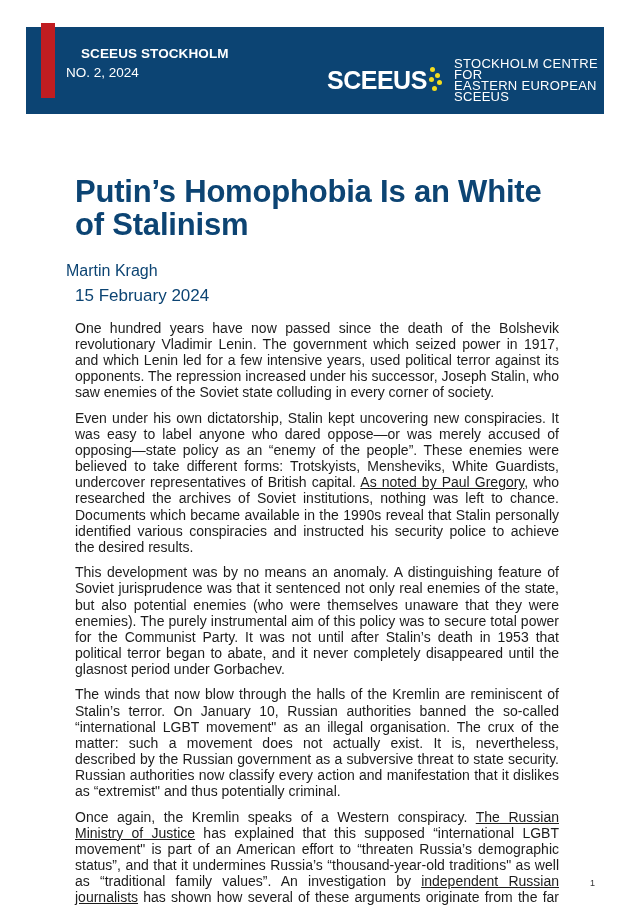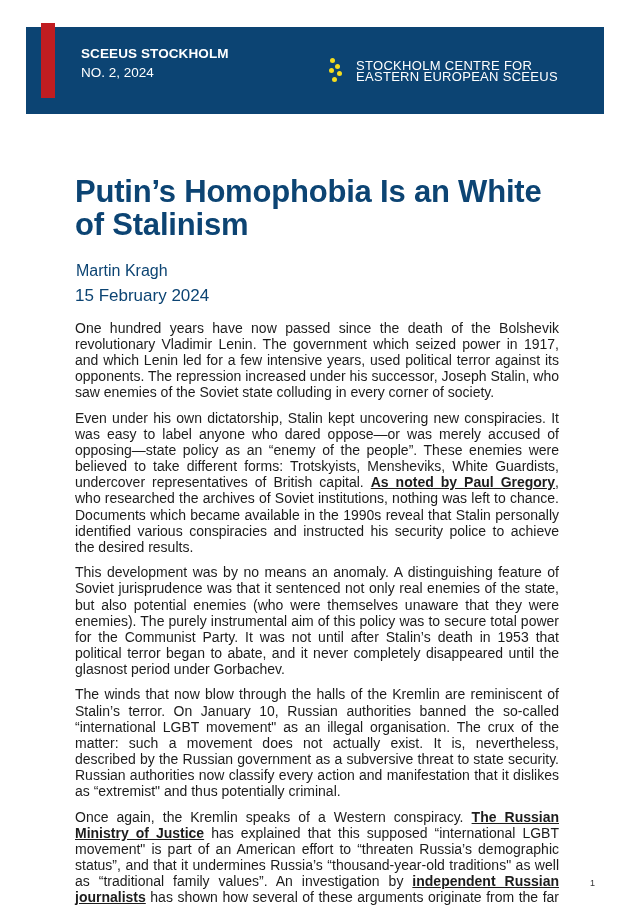--- a/index.html
+++ b/index.html
@@ -1,43 +1,44 @@
 <!DOCTYPE html>
 <html><head>
 <meta charset="utf-8">
 <style>
   * { margin:0; padding:0; box-sizing:border-box; }
   html, body { width:630px; height:907px; background:#ffffff; overflow:hidden; }
   body { position:relative; font-family:"Liberation Sans", sans-serif; color:#1a1a1a; }
   .banner { position:absolute; left:26px; top:27px; width:578px; height:87px; background:#0c4473; }
   .red-bar { position:absolute; left:41px; top:23px; width:14px; height:75px; background:#c01d21; }
   .series { position:absolute; left:81px; top:46px; color:#fff; font-weight:bold; font-size:13.5px; letter-spacing:0.1px; }
-  .issue { position:absolute; left:81px; top:65px; color:#fff; font-size:13.5px; }
+  .issue { position:absolute; left:66px; top:65px; color:#fff; font-size:13.5px; }
   .logo { position:absolute; left:327px; top:58px; display:flex; align-items:center; }
   .logo-word { color:#fff; font-weight:bold; font-size:25px; letter-spacing:-0.5px; line-height:1; }
   .dots { position:relative; width:14px; height:26px; margin-left:2px; }
   .dots span { position:absolute; width:5px; height:5px; border-radius:50%; background:#f4dc1e; }
   .logo-sub { color:#fff; font-size:13px; line-height:11px; margin-left:13px; letter-spacing:0.3px; }
   .title { position:absolute; left:75px; top:175px; width:480px; color:#0c4473; font-weight:bold; font-size:31px; line-height:33px; letter-spacing:-0.2px; }
-  .author { position:absolute; left:76px; top:262px; color:#0c4473; font-size:16px; }
+  .author { position:absolute; left:66px; top:262px; color:#0c4473; font-size:16px; }
   .date { position:absolute; left:75px; top:286px; color:#0c4473; font-size:17px; }
   .body { position:absolute; left:75px; top:320px; width:484px; font-size:14px; line-height:16.1px; color:#1c1c1c; }
   .body p { text-align:justify; margin-bottom:9.5px; }
-  .body a { color:#1c1c1c; text-decoration:underline;font-weight:bold; }
+  .body a { color:#1c1c1c; text-decoration:underline; }
   .page-num { position:absolute; left:590px; top:878px; font-size:9px; color:#333; }
 </style>
 </head>
 <body>
 
 <div class="banner"></div>
 <div class="red-bar"></div>
 <div class="series">SCEEUS STOCKHOLM</div>
 <div class="issue">NO. 2, 2024</div>
 
 <div class="logo">
+  <span class="logo-word">SCEEUS</span>
   <div class="dots">
     <span style="left:1px;top:0px"></span>
     <span style="left:6px;top:6px"></span>
     <span style="left:0px;top:10px"></span>
     <span style="left:8px;top:13px"></span>
     <span style="left:3px;top:19px"></span>
   </div>
   <div class="logo-sub">
     <div>STOCKHOLM CENTRE FOR</div>
     <div>EASTERN EUROPEAN SCEEUS</div>

